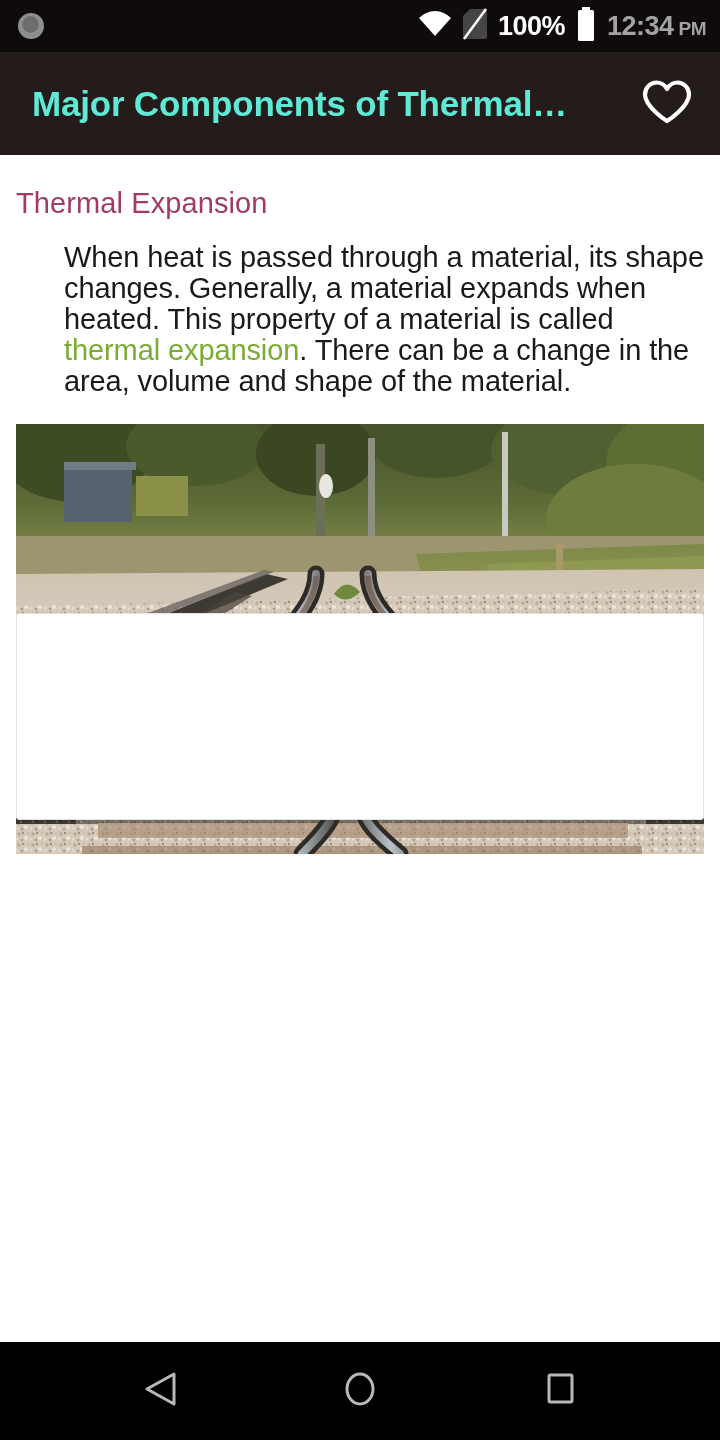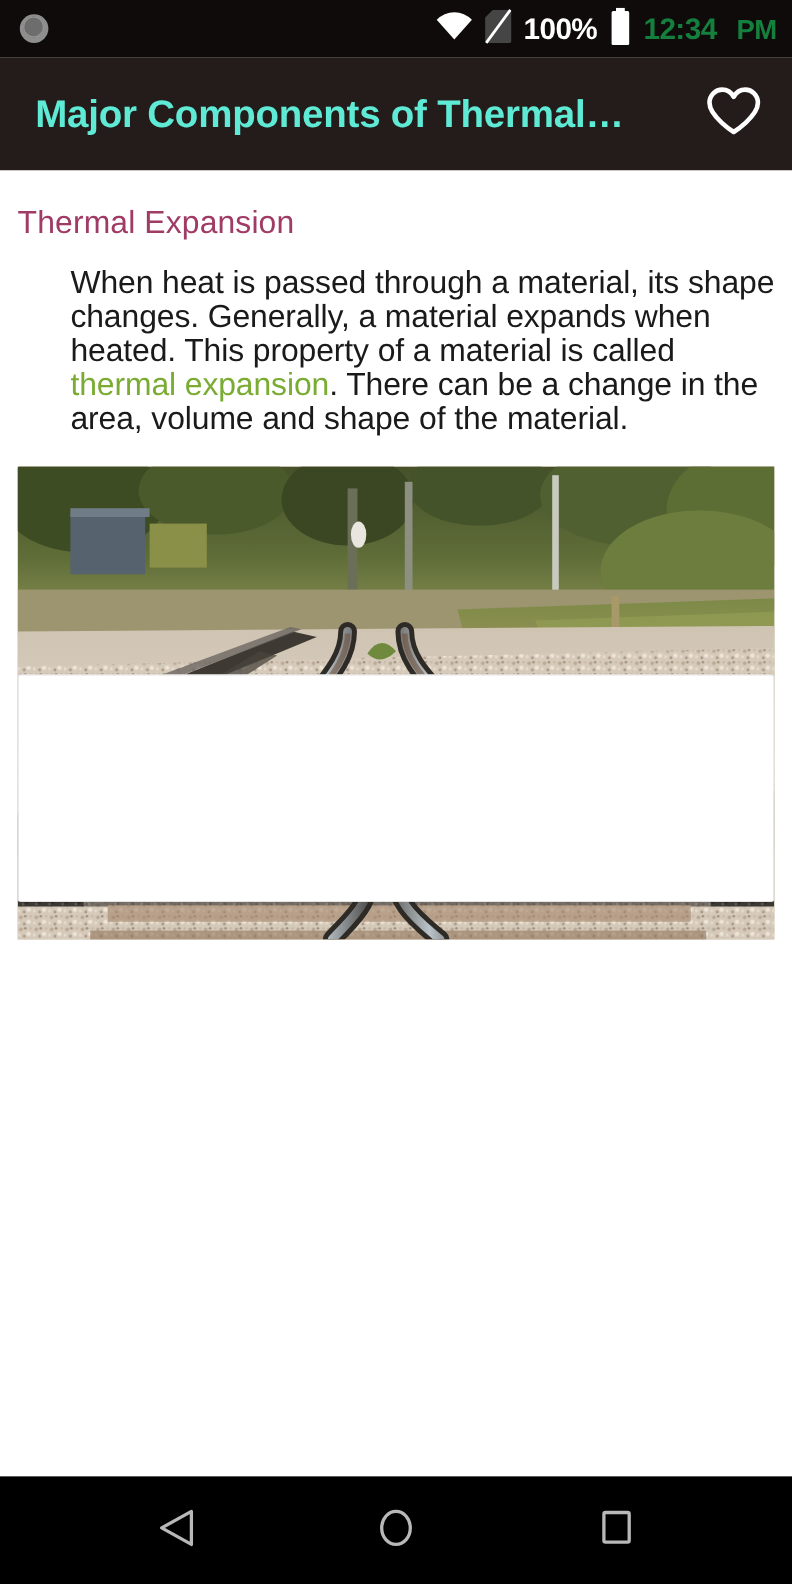--- a/index.html
+++ b/index.html
@@ -55,30 +55,30 @@
   .sim-icon { display: block; }
   .battery-pct {
     color: #ffffff;
     font-size: 27px;
     font-weight: bold;
     letter-spacing: -0.5px;
     line-height: 1;
   }
   .battery-icon { display: block; }
   .clock {
-    color: #15803d;
+    color: #a3a3a3;
     font-size: 27px;
     font-weight: bold;
     letter-spacing: -0.5px;
     line-height: 1;
     display: flex;
     align-items: baseline;
-    gap: 18px;
-  }
-  .clock .ampm { font-size: 25px; font-weight: bold; }
+    gap: 5px;
+  }
+  .clock .ampm { font-size: 19px; font-weight: bold; }
 
   
   .app-bar {
     height: 103px;
     background: #231c1b;
     display: flex;
     align-items: center;
     padding: 0 22px 0 32px;
     flex: 0 0 103px;
   }

